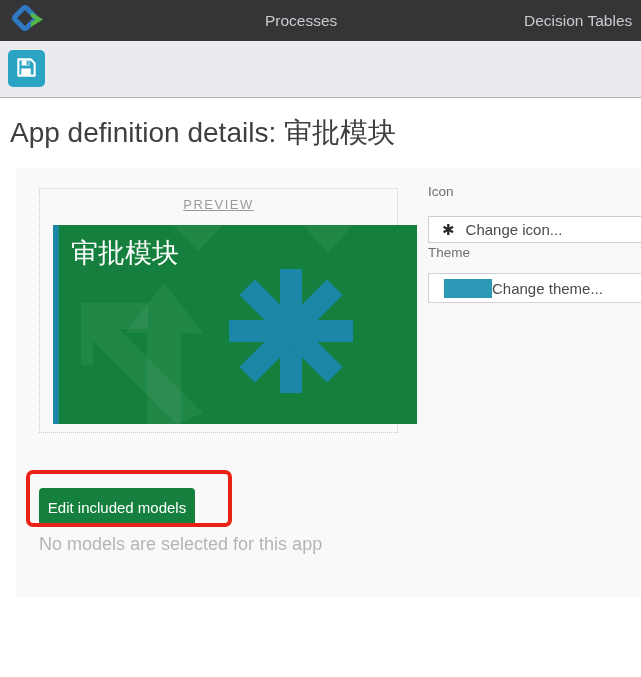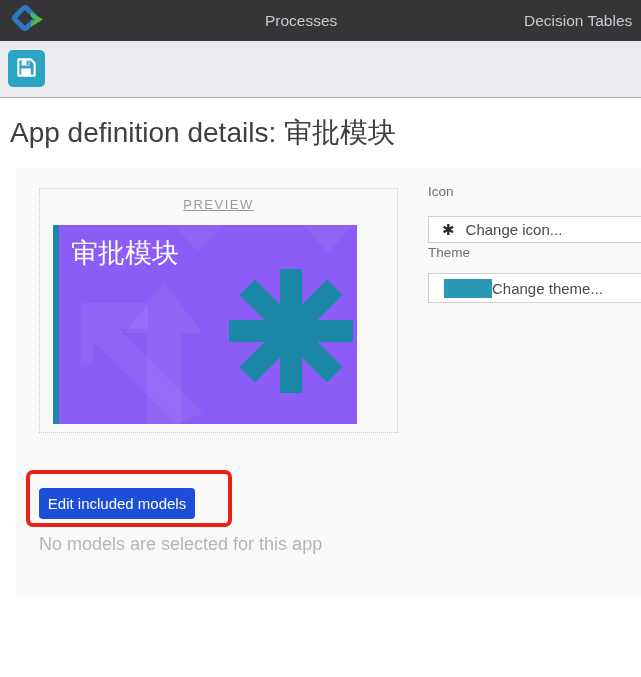--- a/index.html
+++ b/index.html
@@ -49,22 +49,22 @@
     position:absolute; left:23px; top:20px; width:359px; height:245px;
     border:1px dotted #c9c9c9;
   }
   .preview-label {
     margin-top:8px; text-align:center;
     font-size:13px; letter-spacing:1.5px; color:#9b9b9b;text-decoration:underline;
   }
 
   
   .tile {
-    position:absolute; left:13px; top:36px; width:304px; height:199px;
-    background:#8b5cf6; overflow:hidden;
+    position:absolute; left:13px; top:36px; width:364px; height:199px;
+    background:#15803d; overflow:hidden;
   }
   .tile-strip { position:absolute; left:0; top:0; width:6px; height:199px; background:#1d86a4; }
   .tile-pattern { position:absolute; left:0; top:0; }
   .tile-asterisk { position:absolute; left:171px; top:39px; }
   .tile-title {
     position:absolute; left:18px; top:10px;
     font-size:27px; color:#ffffff; white-space:nowrap;
   }
 
   
@@ -85,22 +85,22 @@
   .icon-btn .btn-text { margin-left:11px; }
   .theme-swatch { margin-left:15px; width:48px; height:19px; background:#2b99b6; }
   .theme-btn .btn-text { }
 
   
   .models-heading {
     position:absolute; left:23px; top:283px;
     font-size:20px; font-weight:400; color:#3c3c3c; white-space:nowrap;
   }
   .edit-btn {
-    position:absolute; left:23px; top:320px; width:156px; height:31px;
-    background:#1d4ed8; border:none; border-radius:4px; cursor:pointer;
+    position:absolute; left:23px; top:320px; width:156px; height:38px;
+    background:#15803d; border:none; border-radius:4px; cursor:pointer;
     color:#ffffff; font-size:15px; font-family:"Liberation Sans", sans-serif;
   }
   .empty-text {
     position:absolute; left:23px; top:366px;
     font-size:18px; color:#b5b5b5; white-space:nowrap;
   }
 
   
   .red-box {
     position:absolute; left:10px; top:302px; width:206px; height:57px;

